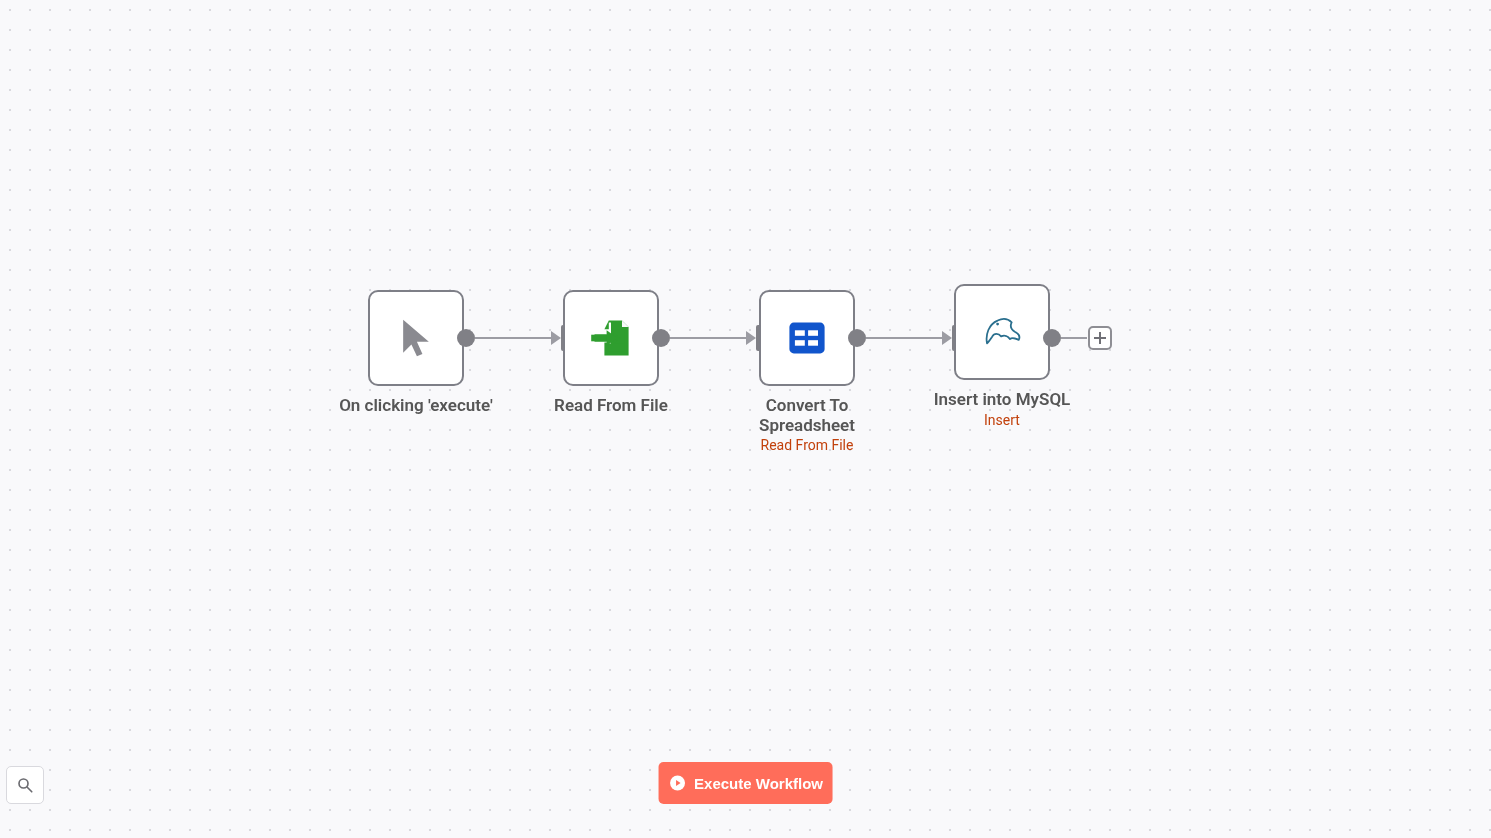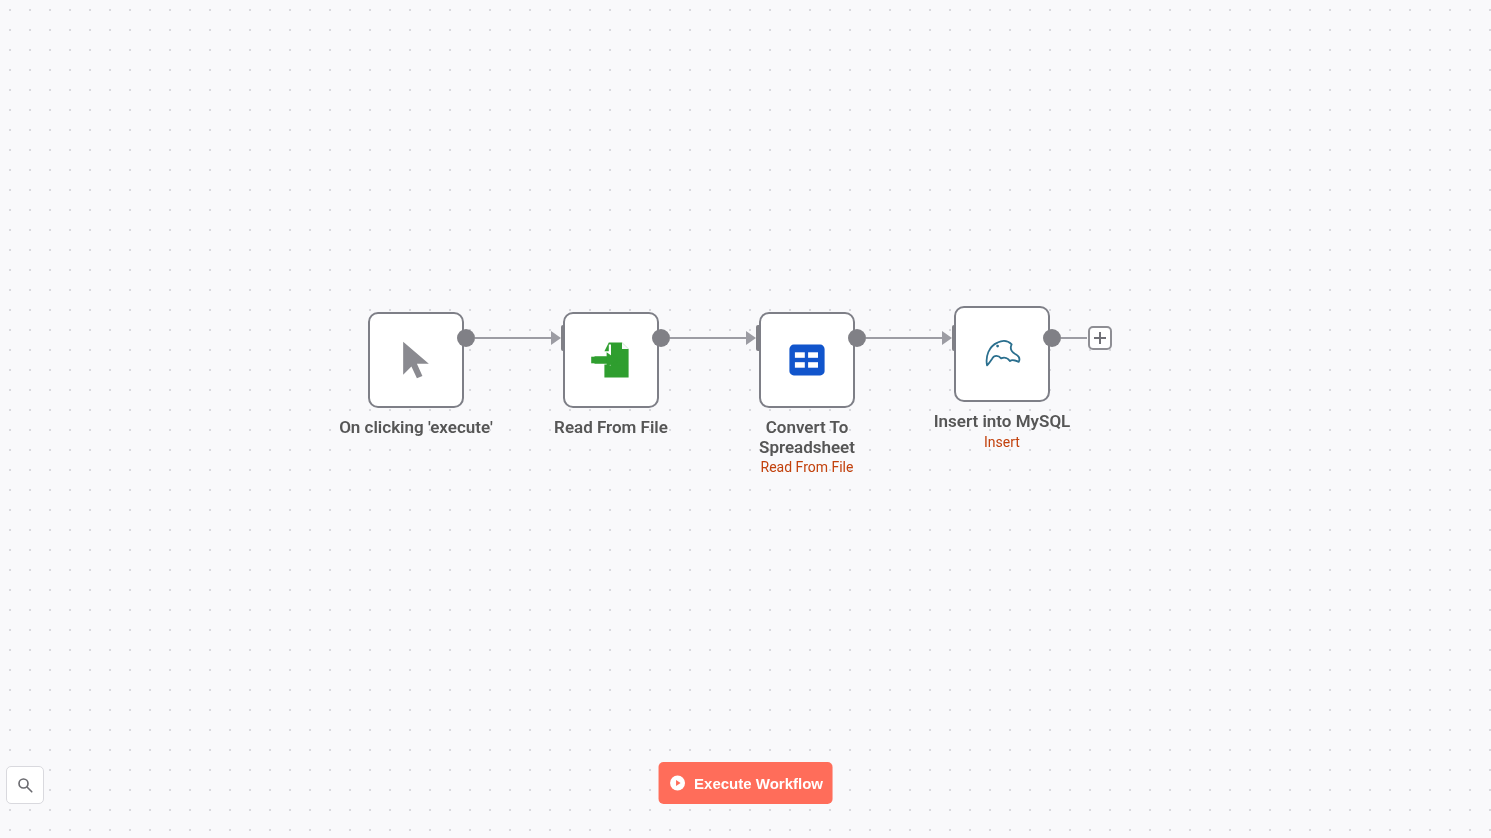--- a/index.html
+++ b/index.html
@@ -19,21 +19,20 @@
   
   .canvas {
     position: absolute;
     left: 0; top: 0; right: 0; bottom: 0;
   }
 
   .node {
     position: absolute;
     width: 96px;
     text-align: center;
-    margin-top: 22px;
   }
   .node-box {
     width: 96px;
     height: 96px;
     background: #ffffff;
     border: 2px solid #7e7f87;
     border-radius: 10px;
     display: flex;
     align-items: center;
     justify-content: center;

